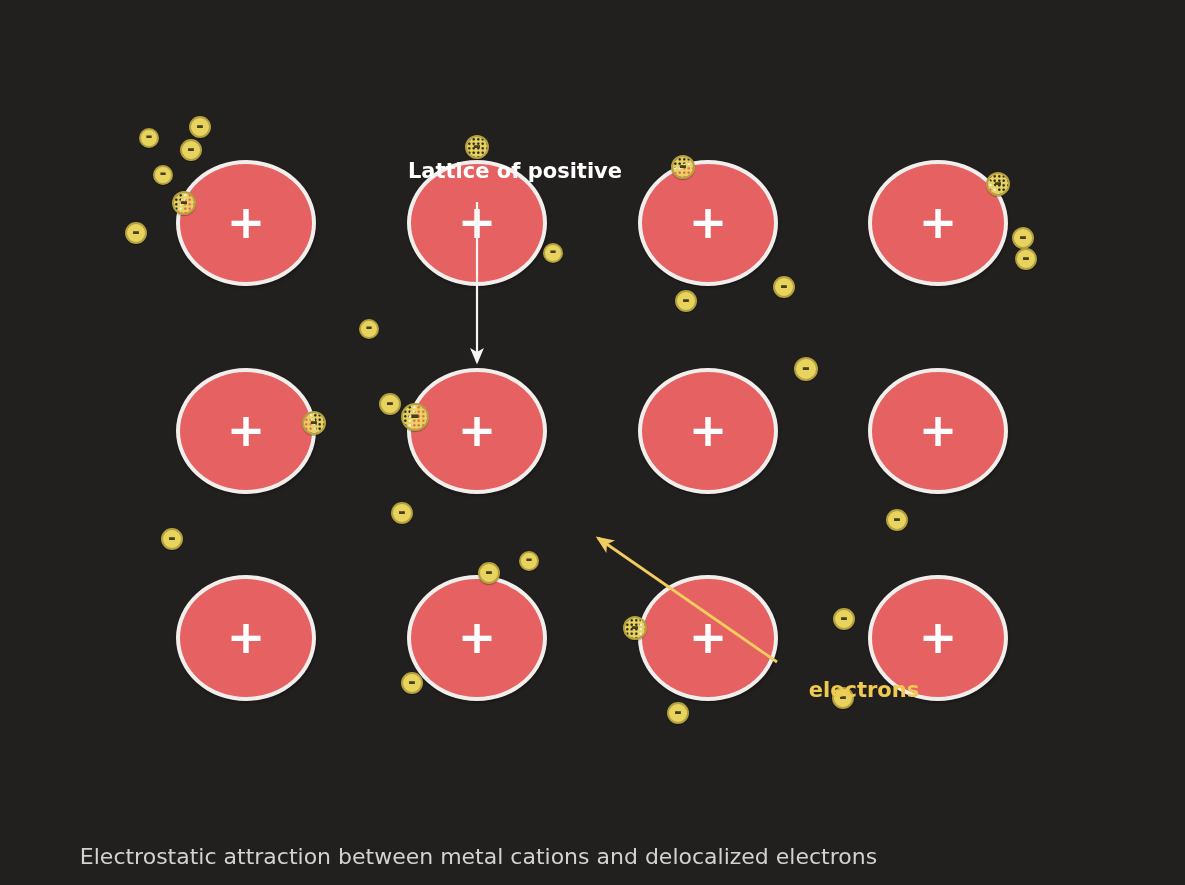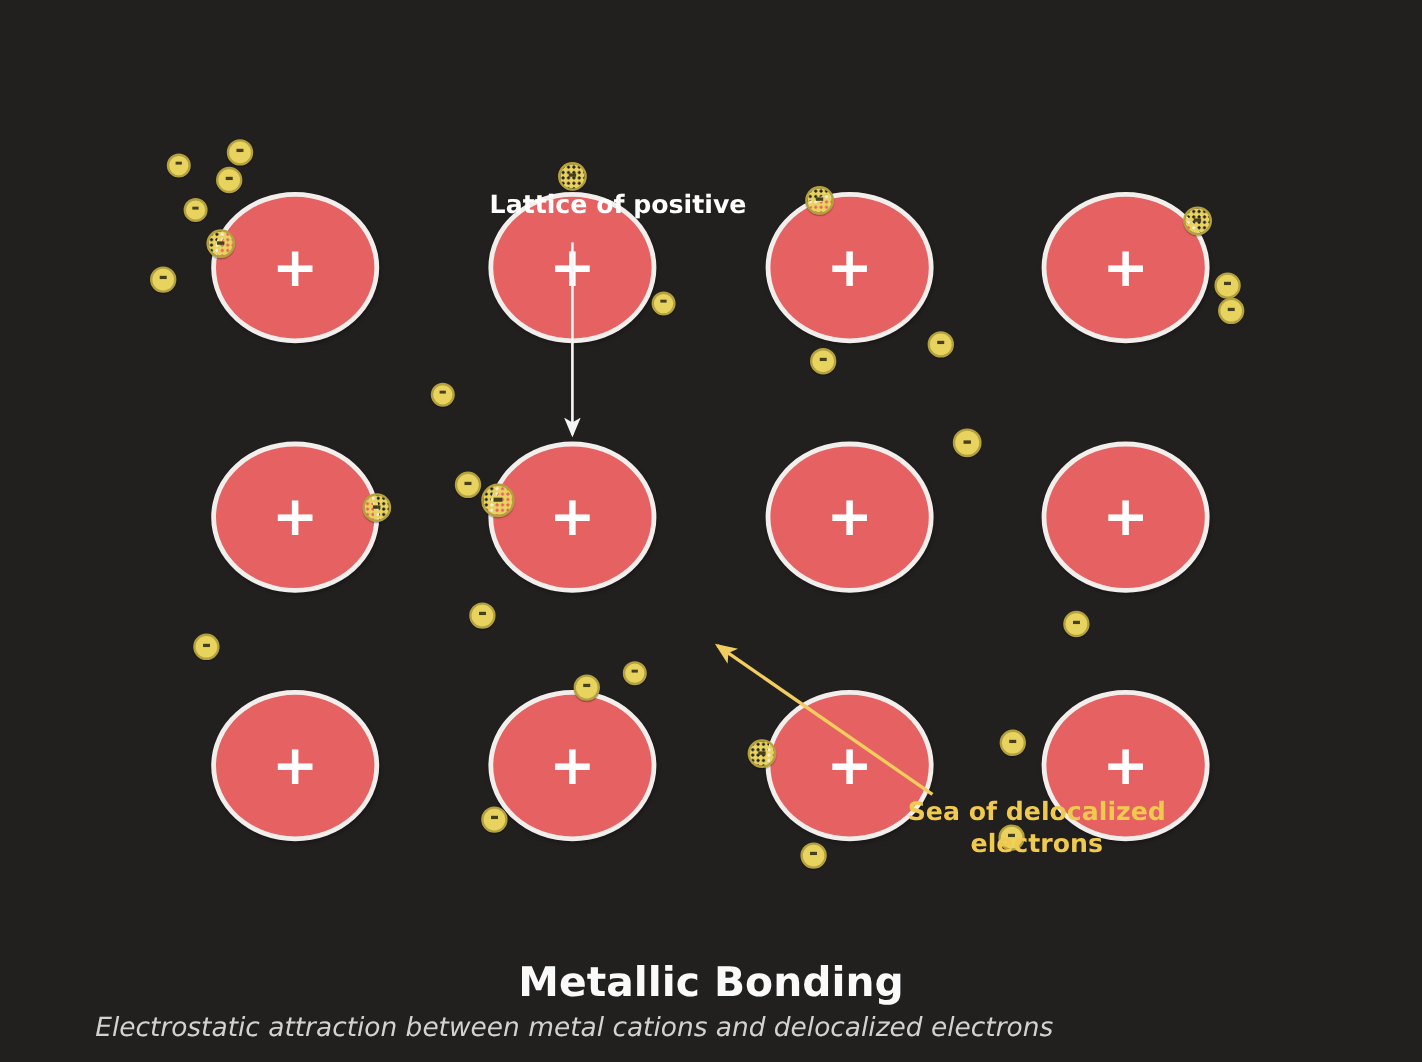--- a/index.html
+++ b/index.html
@@ -70,21 +70,21 @@
     margin-left:38px;
   }
   #lattice-label{color:var(--lattice-text);}
   #sea-label{color:var(--sea-text);}
   #main-title{
     position:absolute;left:0;top:800px;width:1185px;text-align:center;
     font-size:34px;font-weight:bold;color:var(--title-color);line-height:38px;z-index:5;
   }
   #main-subtitle{
     position:absolute;left:0;top:844px;width:957px;text-align:center;
-    font-size:22px;color:var(--subtitle-color);line-height:26px;z-index:5;font-style:italic;
+    font-size:22px;color:var(--subtitle-color);line-height:26px;z-index:5;
   }
 </style>
 </head>
 <body>
 
 <div id="canvas">
 
   <div id="ions-layer">
       <div class="ion" style="left: 176px; top: 160px; width: 140px; height: 126px;">
         <span class="plus">+</span>
@@ -224,19 +224,17 @@
     </defs>
     <line id="lattice-arrow-line" marker-end="url(#mk-white)" x1="477" y1="202" x2="477" y2="362"></line>
     <line id="sea-arrow-line" marker-end="url(#mk-gold)" x1="777" y1="662" x2="598" y2="538"></line>
   </svg>
 
   <div class="label" id="lattice-label" style="left: 477px; top: 171px;">
     <div>Lattice of positive</div>
   </div>
 
   <div class="label" id="sea-label" style="left: 826px; top: 690px;">
-    <div>Sea of delocalized</div>
     <div>electrons</div>
   </div>
 
-  <div id="main-title">Metallic Bonding</div>
   <div id="main-subtitle">Electrostatic attraction between metal cations and delocalized electrons</div>
 </div>
 
 </body></html>

